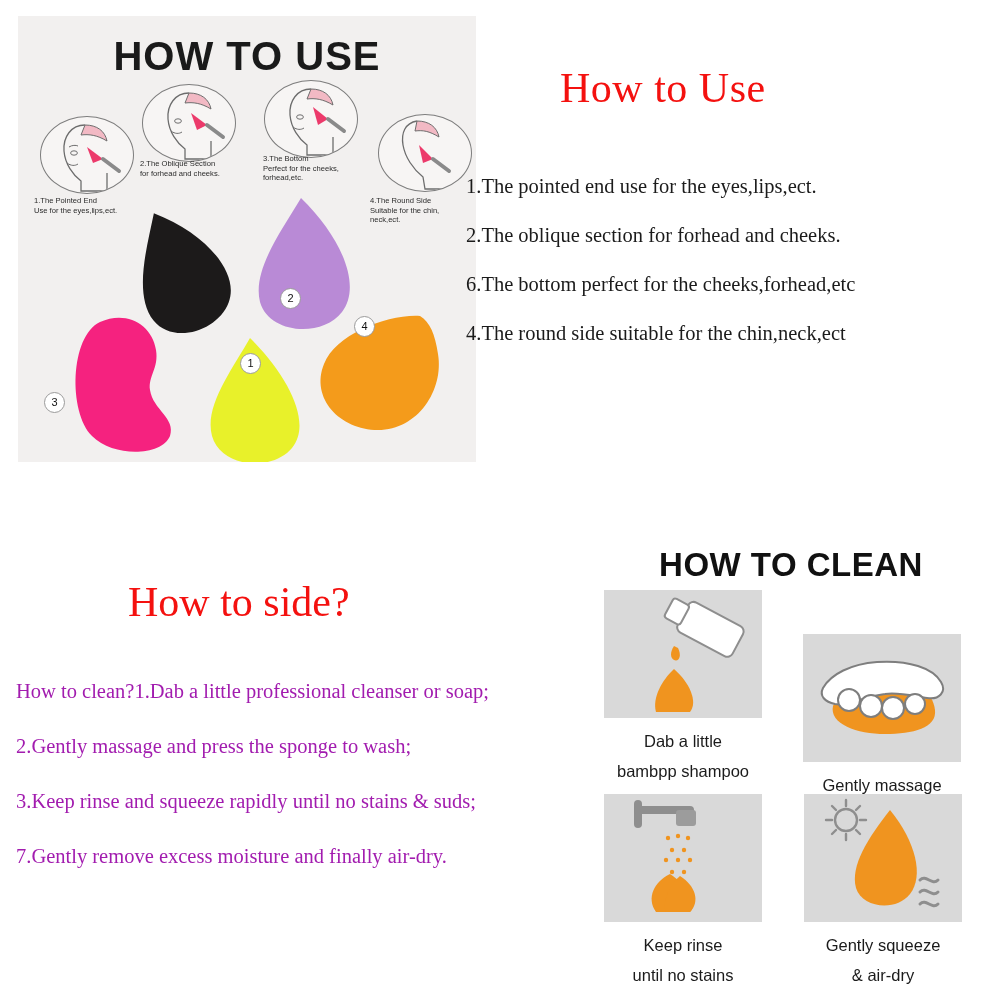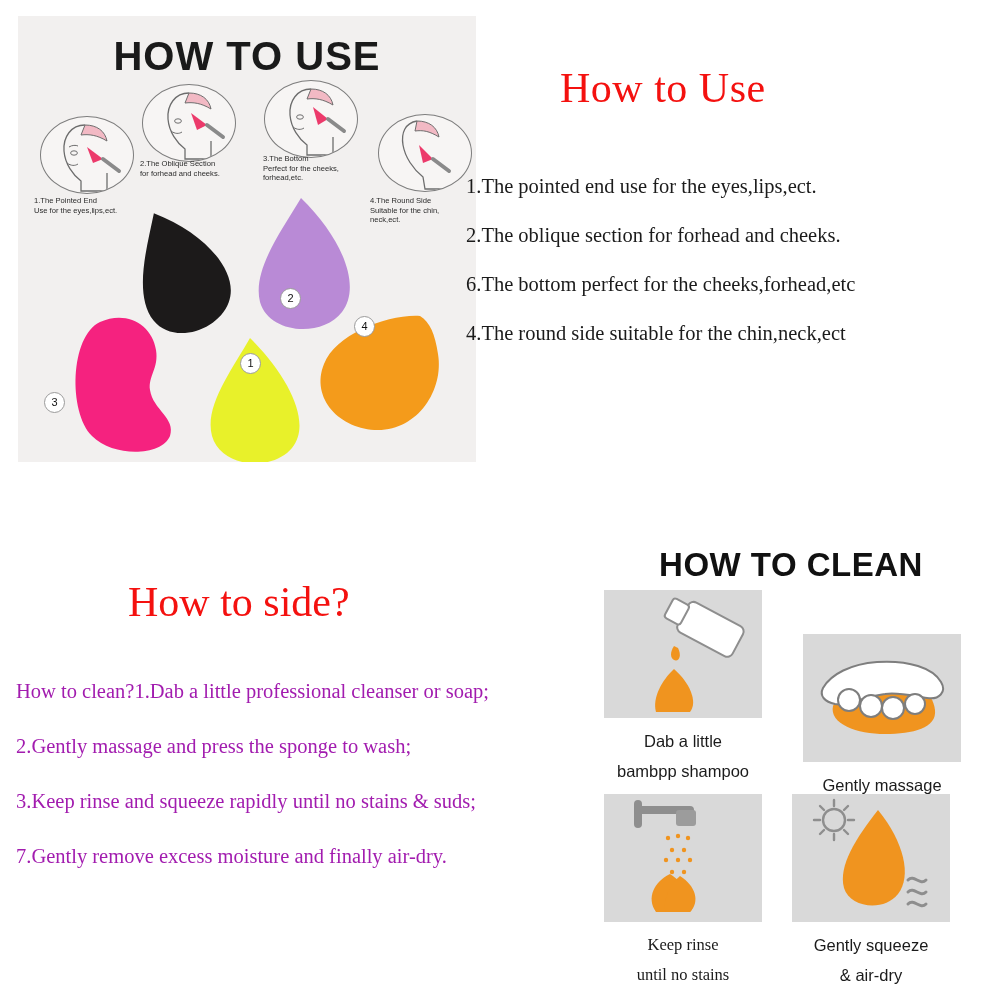--- a/index.html
+++ b/index.html
@@ -334,25 +334,25 @@
             <circle cx="62" cy="66" r="2.2"></circle>
               <circle cx="74" cy="66" r="2.2"></circle>
               <circle cx="86" cy="66" r="2.2"></circle>
             <circle cx="68" cy="78" r="2.2"></circle>
               <circle cx="80" cy="78" r="2.2"></circle>
           </g>
           <path d="M52 118 C42 104 50 88 66 80 C84 92 94 110 86 118 Z" fill="#f0941f"></path>
           <path d="M86 118 C96 108 92 92 76 82 C64 92 58 110 62 118 Z" fill="#f0941f"></path>
         </svg>
       </div>
-      <div class="icon-cap" style="white-space:pre-line;font-family:Liberation Serif, serif;">Keep rinse
+      <div class="icon-cap" style="white-space:pre-line;">Keep rinse
 until no stains</div>
     </div>
 
-    <div class="icon-cell" style="left:196px; top:256px;">
+    <div class="icon-cell" style="left:208px; top:256px;">
       <div class="icon-box">
         <svg width="158" height="128" viewBox="0 0 158 128">
           <circle cx="42" cy="26" r="11" fill="none" stroke="#8e8e8e" stroke-width="2.4"></circle>
           <g stroke="#8e8e8e" stroke-width="2.4" stroke-linecap="round">
             <path d="M42 6 L42 12"></path>
               <path d="M42 40 L42 46"></path>
             <path d="M22 26 L28 26"></path>
               <path d="M56 26 L62 26"></path>
             <path d="M28 12 L32 16"></path>
               <path d="M52 36 L56 40"></path>

